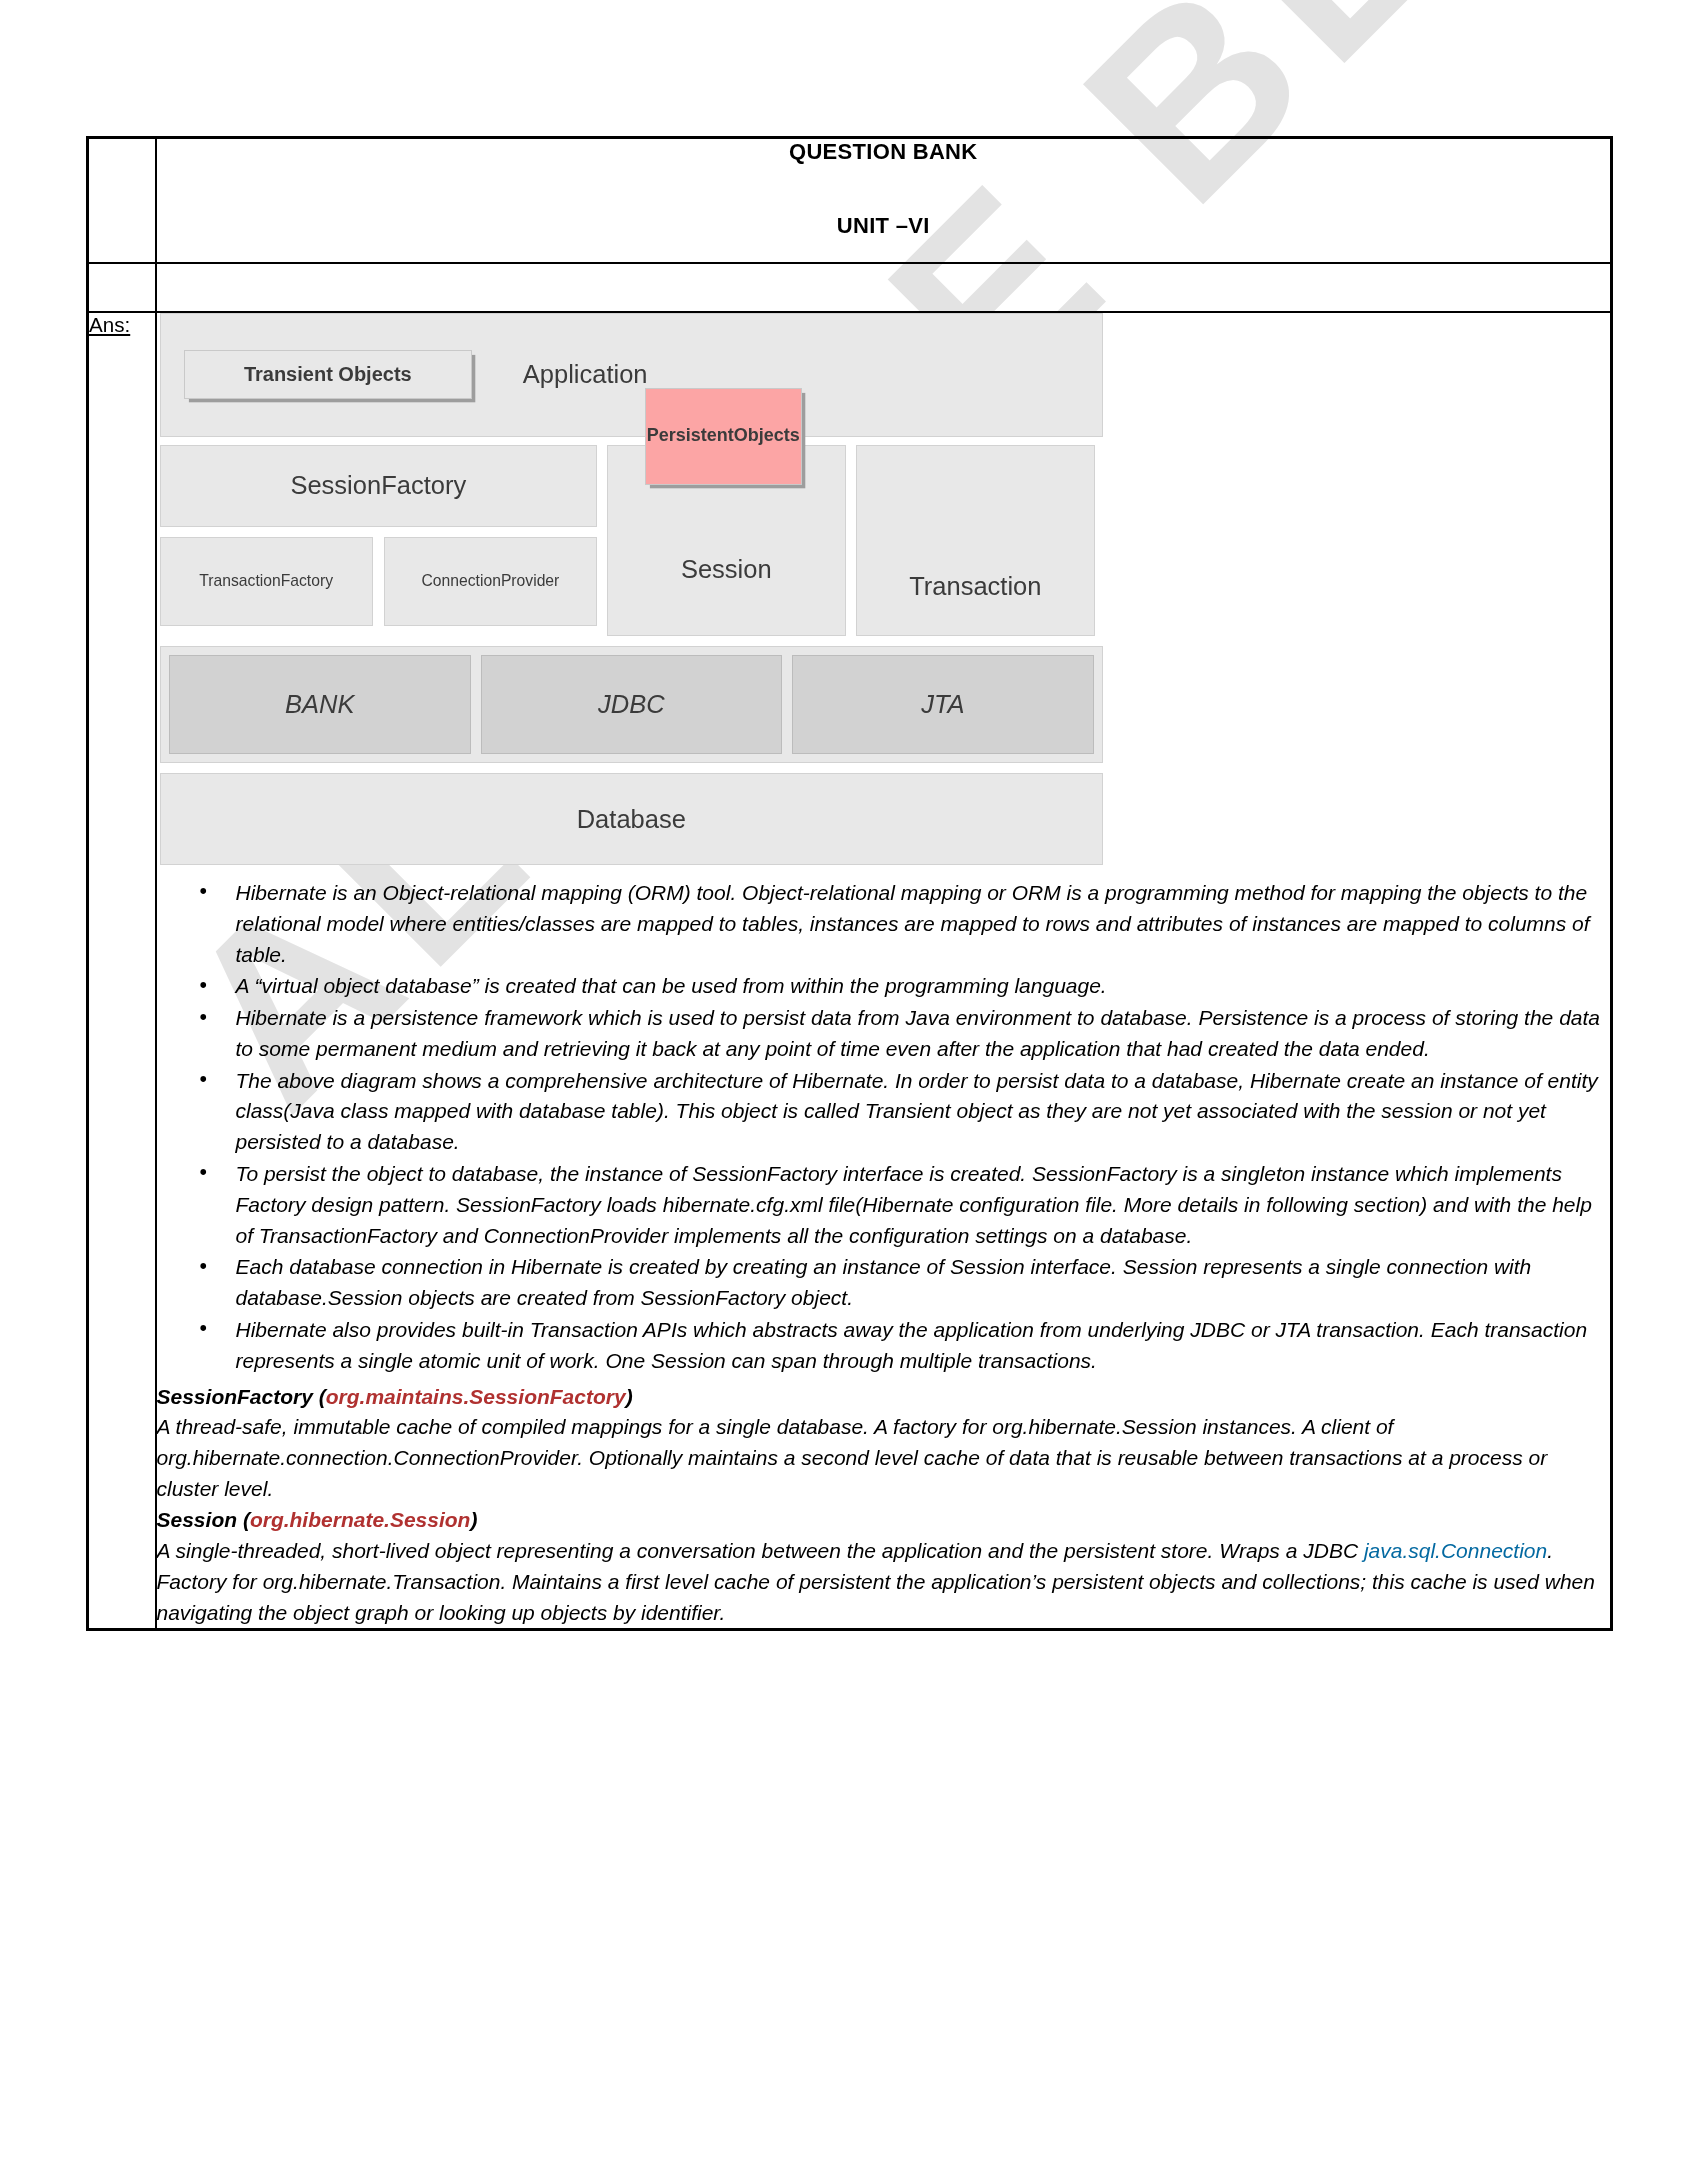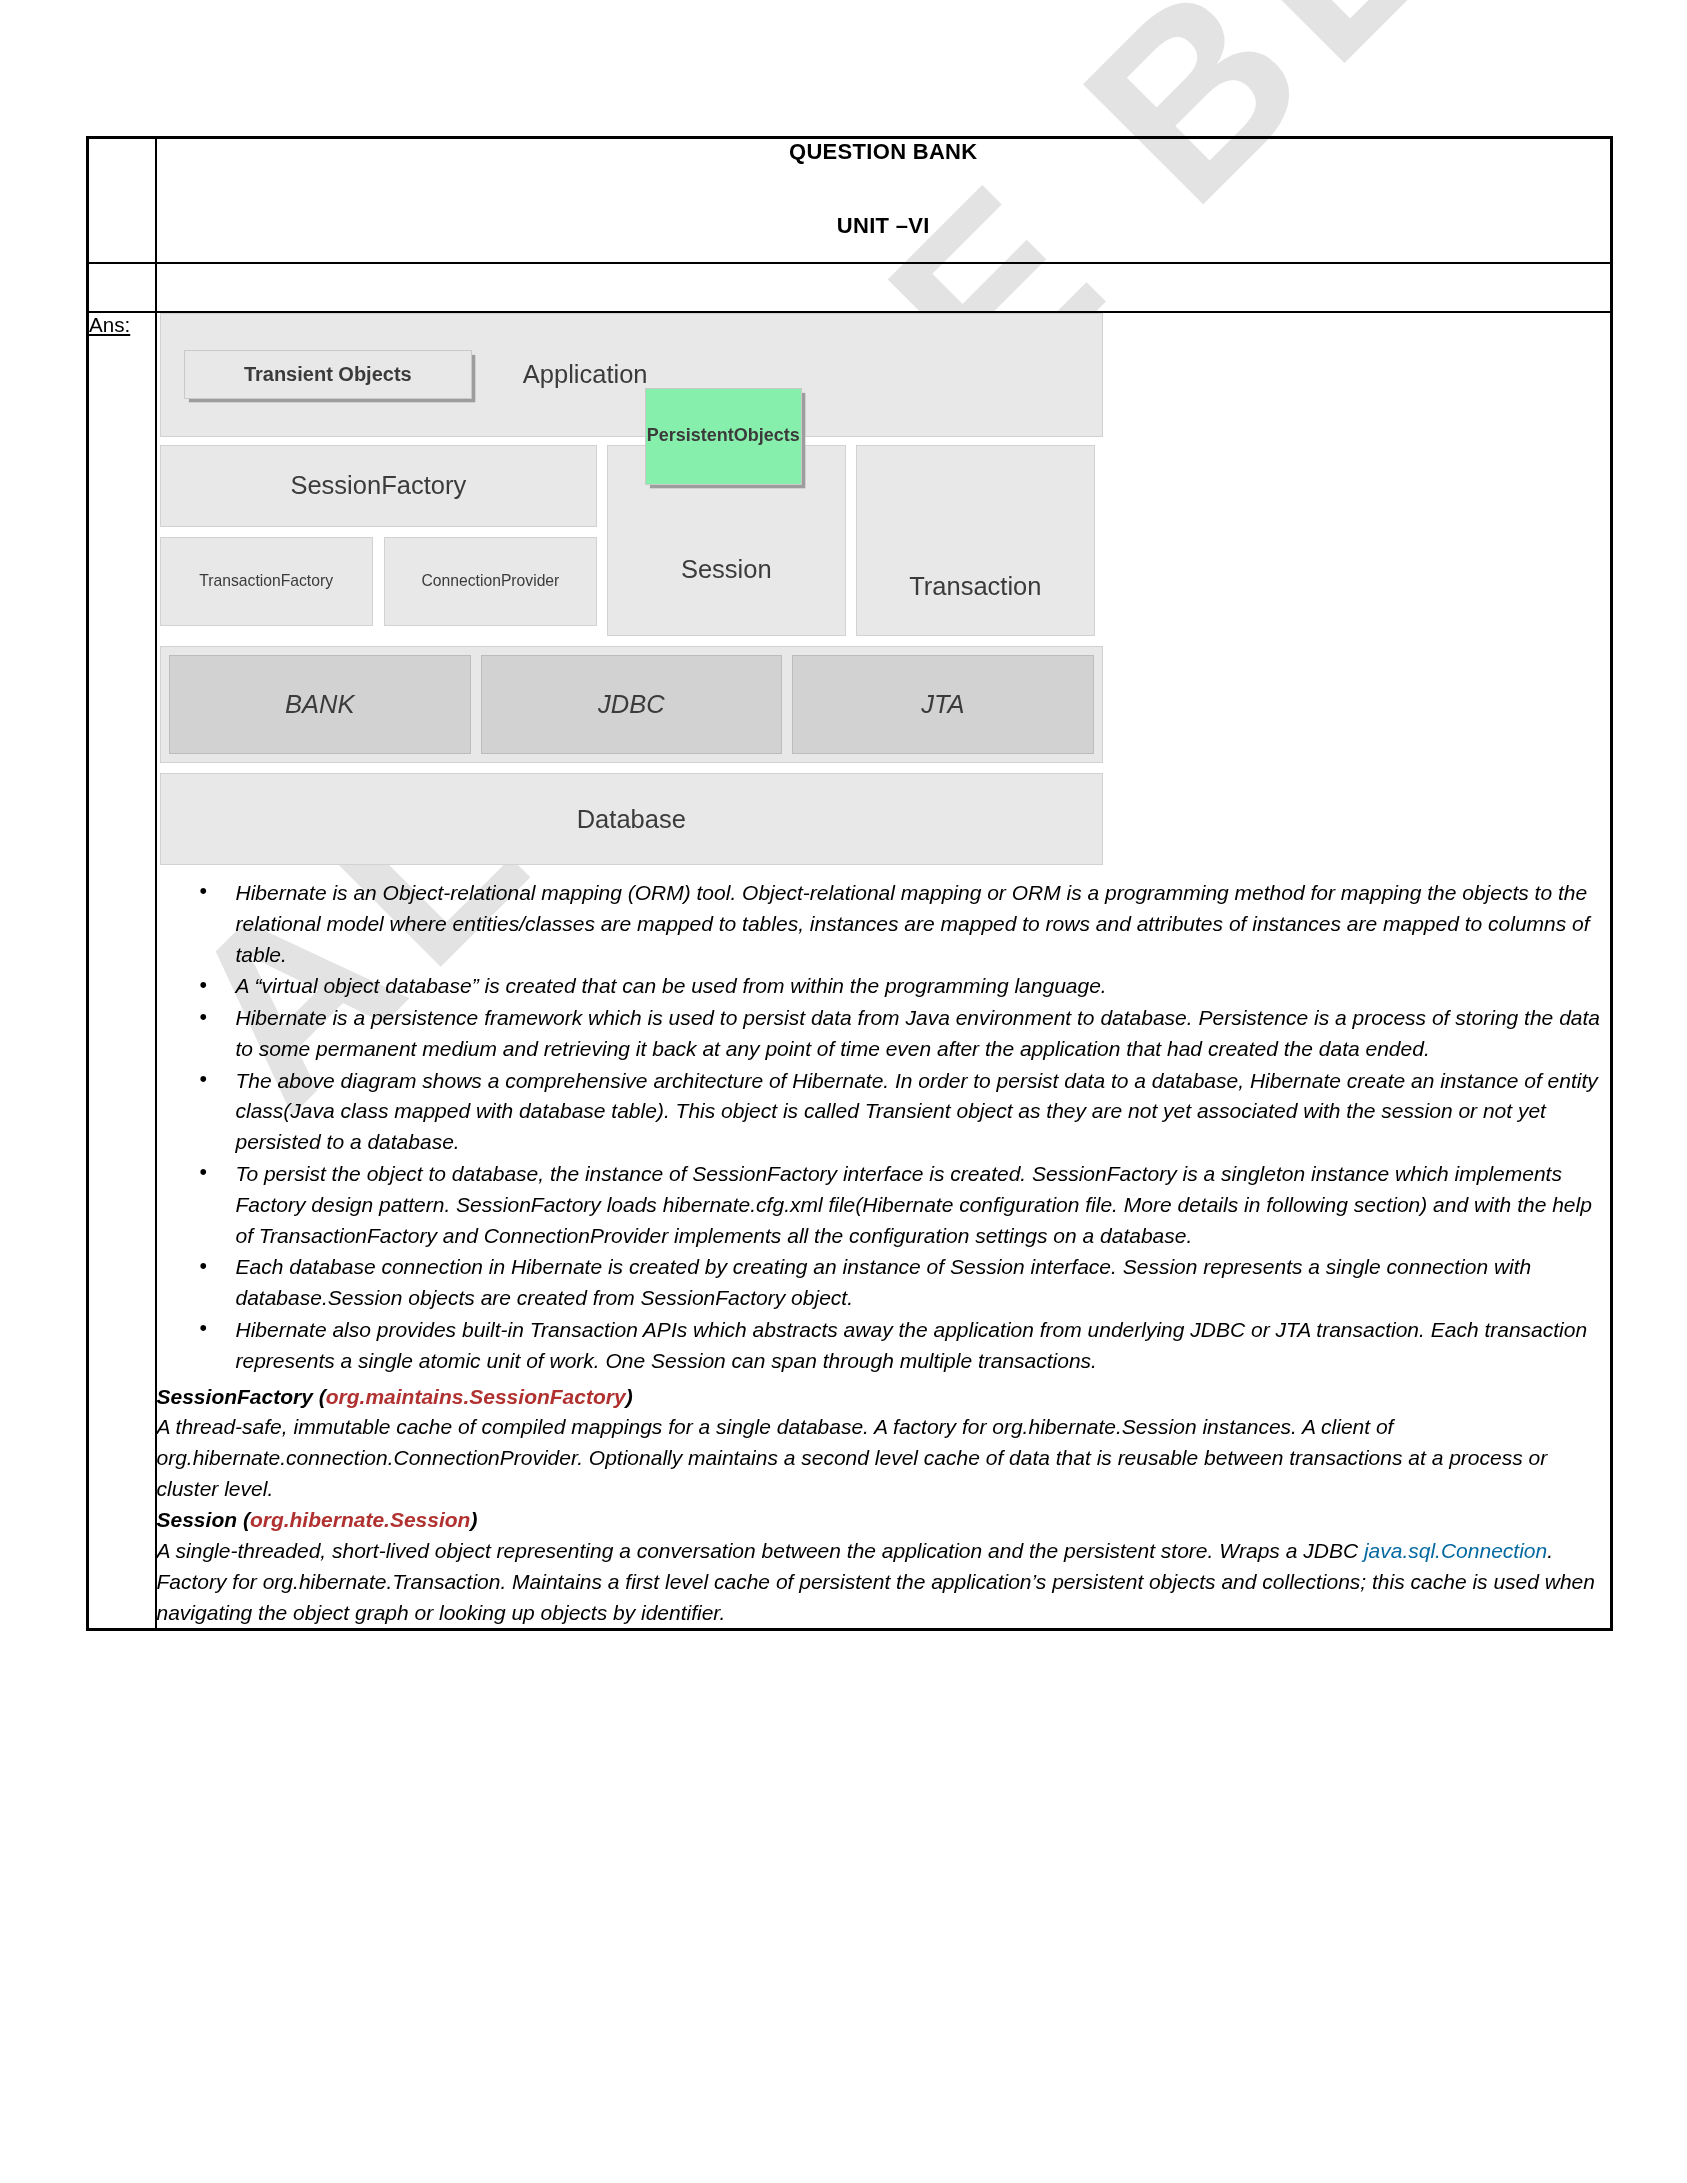--- a/index.html
+++ b/index.html
@@ -178,21 +178,21 @@
     font-size: 25.5px;
     color: #3b3b3b;
     position: relative;
   }
   .dg-persistent {
     position: absolute;
     left: 37px;
     top: -58px;
     width: 157px;
     height: 97px;
-    background: #86efac;
+    background: #fca5a5;
     border: 0.8px solid #c9c9c9;
     box-shadow: 4.1px 4.1px 0 -0.8px #9d9d9d;
     display: flex;
     align-items: center;
     justify-content: center;
     text-align: center;
     font-size: 18px;
     font-weight: 600;
     line-height: 1.2;
     color: #3b3b3b;

